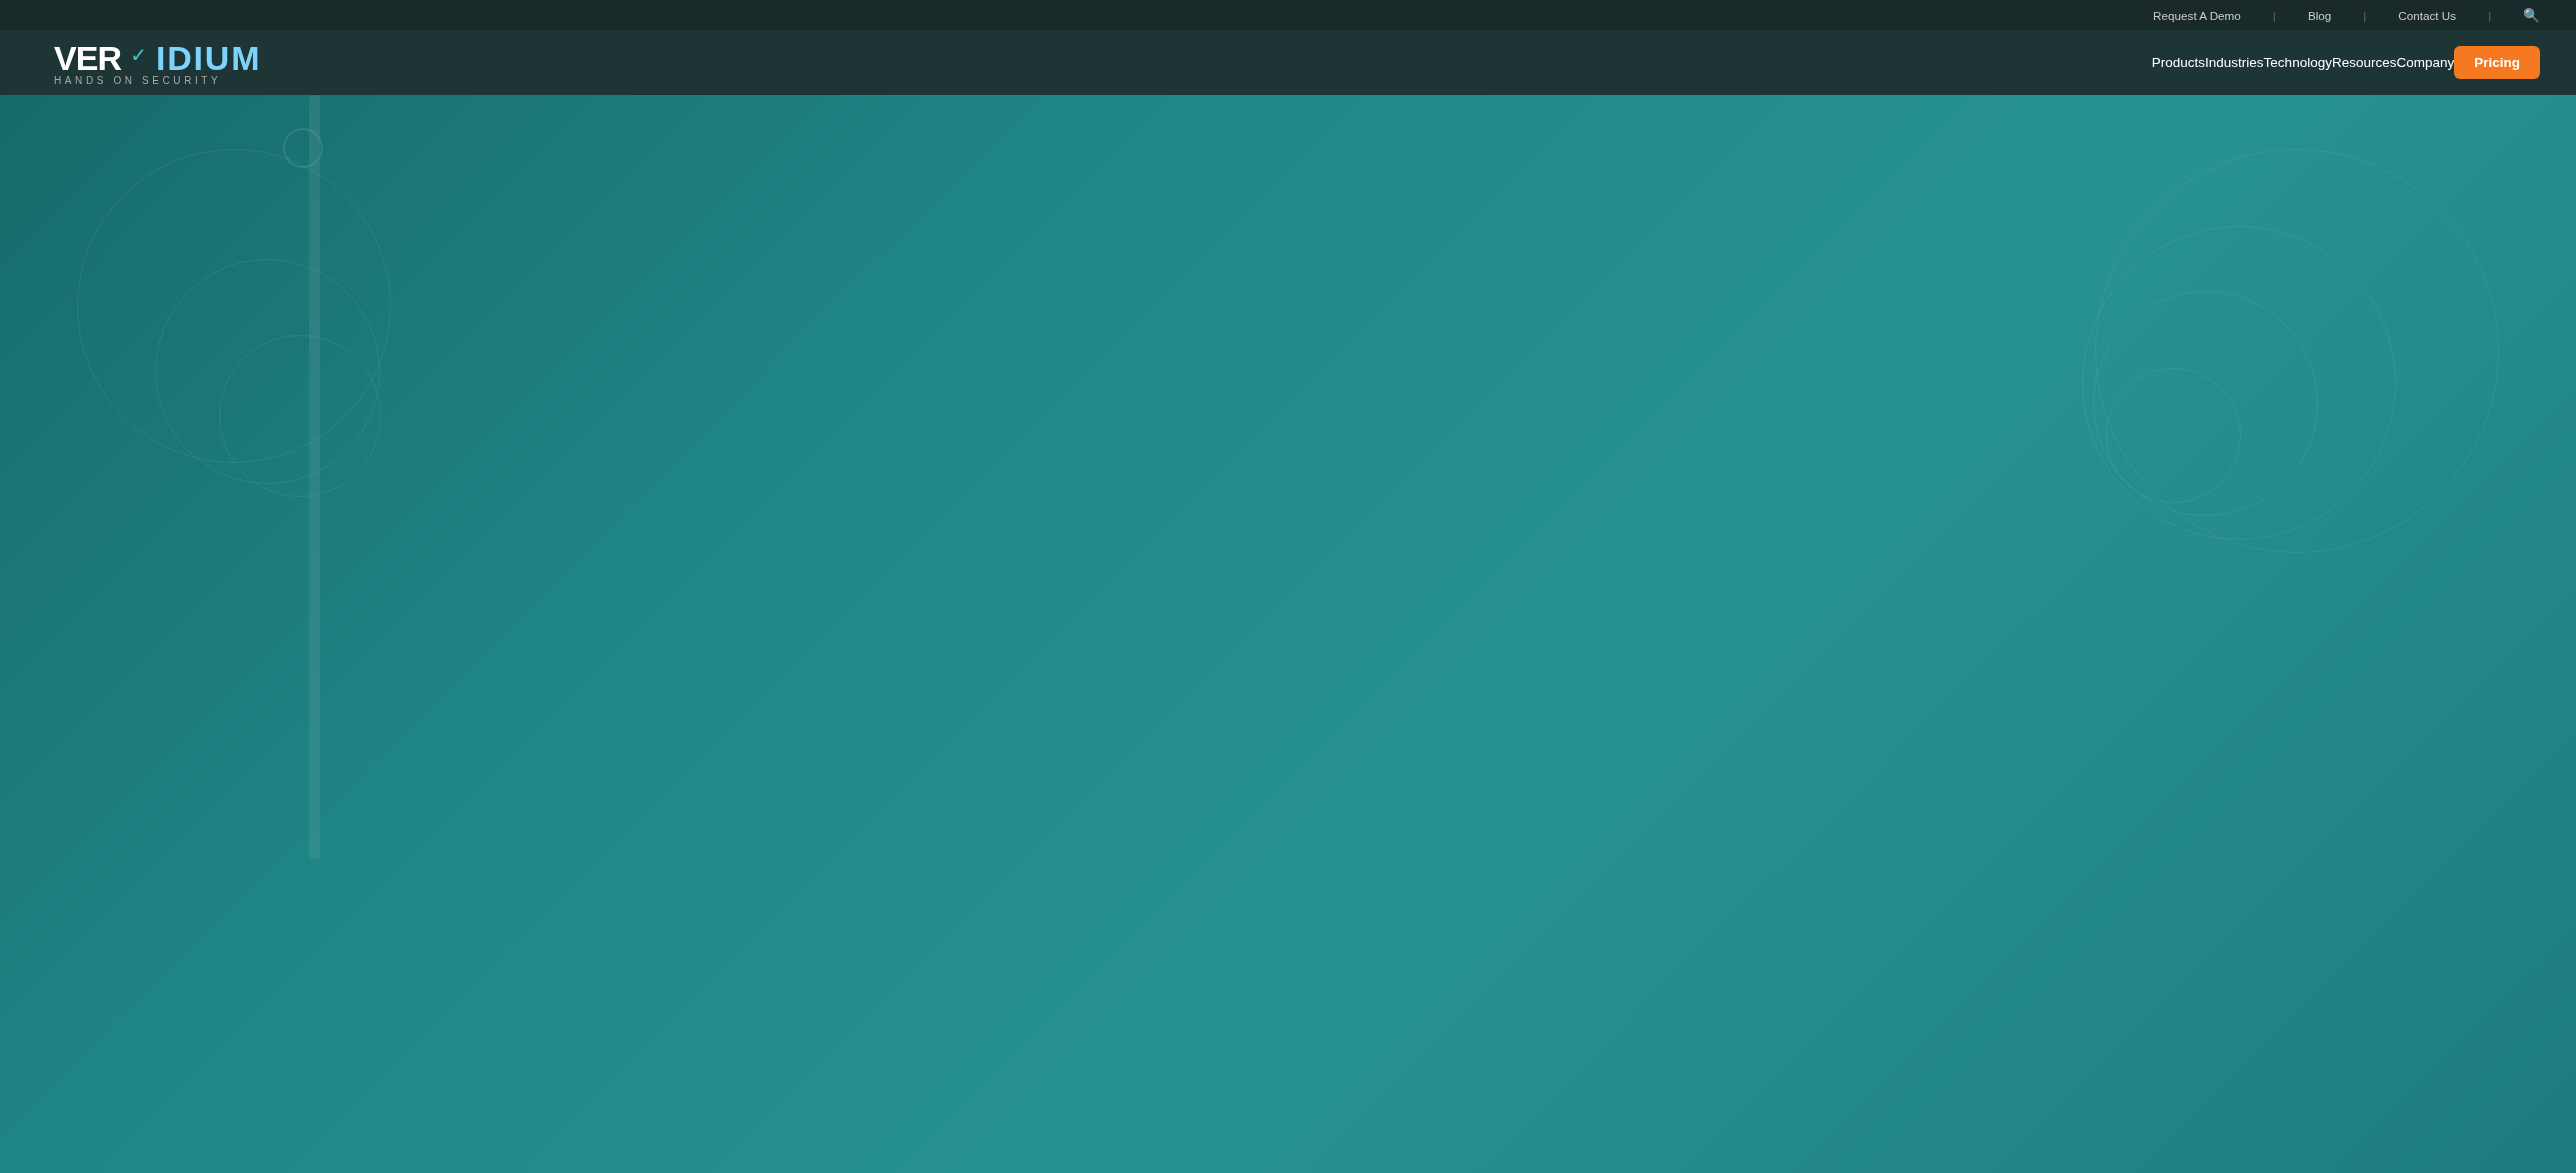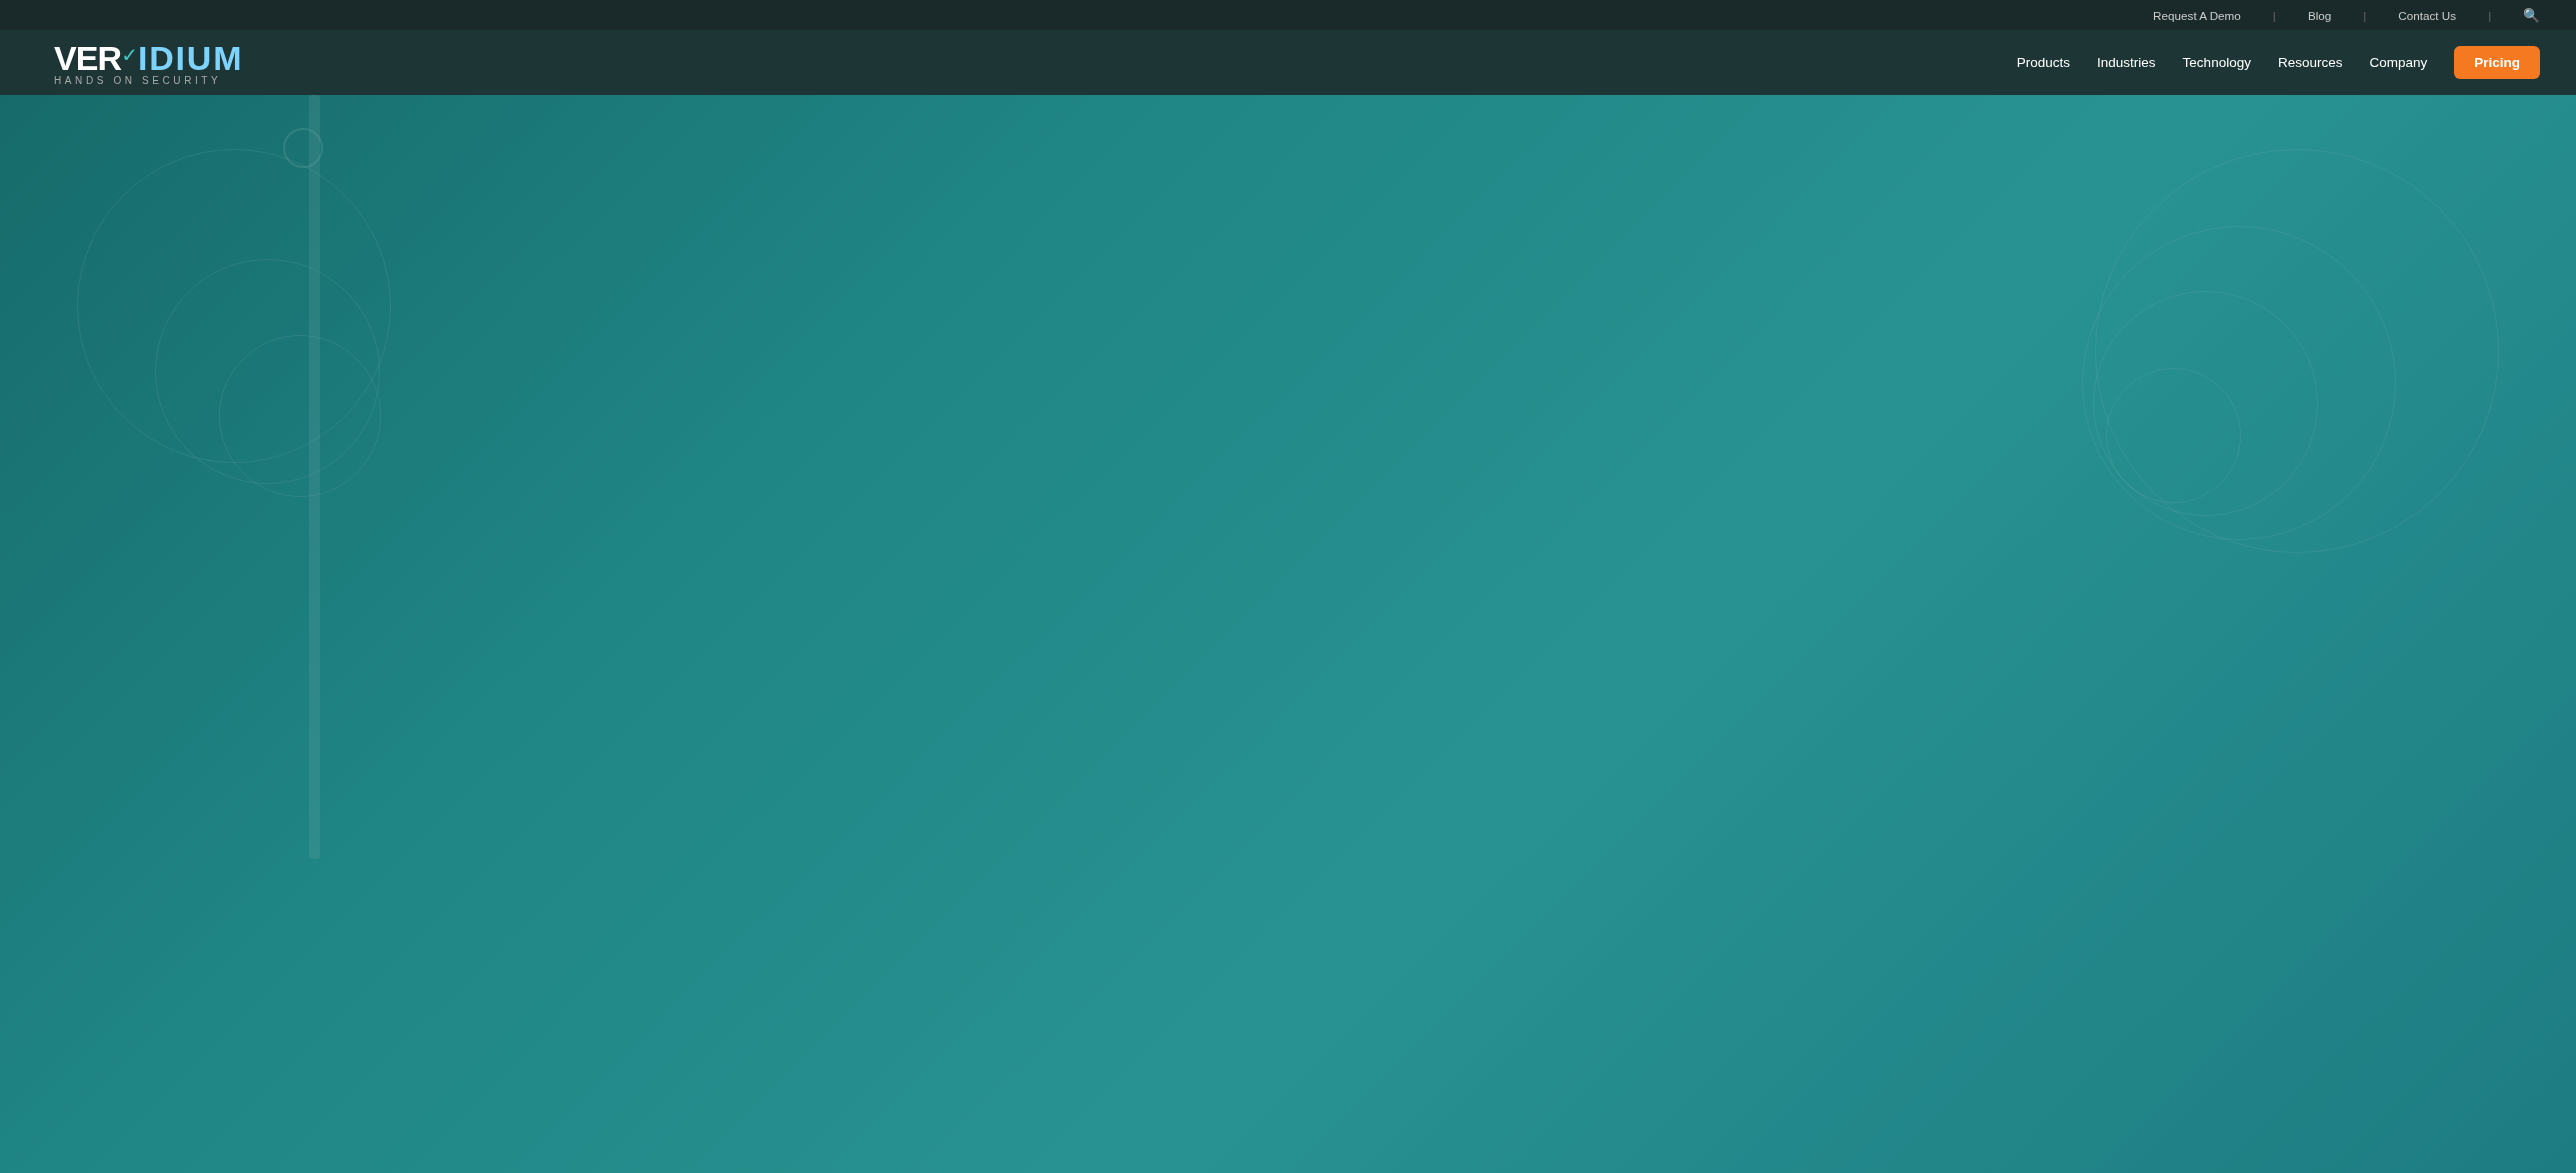--- a/index.html
+++ b/index.html
@@ -38,21 +38,21 @@
       padding: 9px 36px 9px 54px;
     }
     .logo-area {
       display: flex;
       flex-direction: column;
       align-items: flex-start;
     }
     .logo-text {
       display: flex;
       align-items: center;
-      gap: 0;
+      gap: 9px;
     }
     .logo-v {
       color: white;
       font-size: 34px;
       font-weight: 900;
       letter-spacing: -0.9px;
     }
     .logo-check {
       color: #3ec8c8;
       font-size: 20px;
@@ -67,21 +67,20 @@
     .logo-tagline {
       color: #aaa;
       font-size: 10px;
       letter-spacing: 3.6px;
       margin-top: -3.6px;
     }
 
     nav {
       display: flex;
       align-items: center;
-      gap: 27px;
     }
     nav a {
       color: white;
       text-decoration: none;
       font-size: 13.5px;
       font-weight: 400;
     }
     .pricing-btn {
       background-color: #f47920;
       color: white !important;

